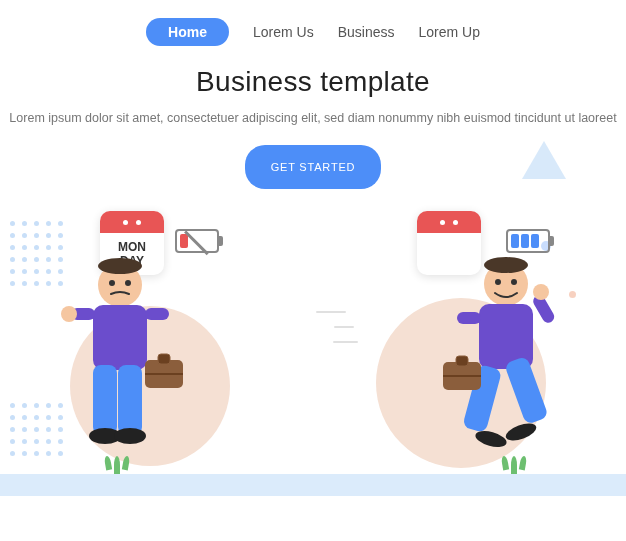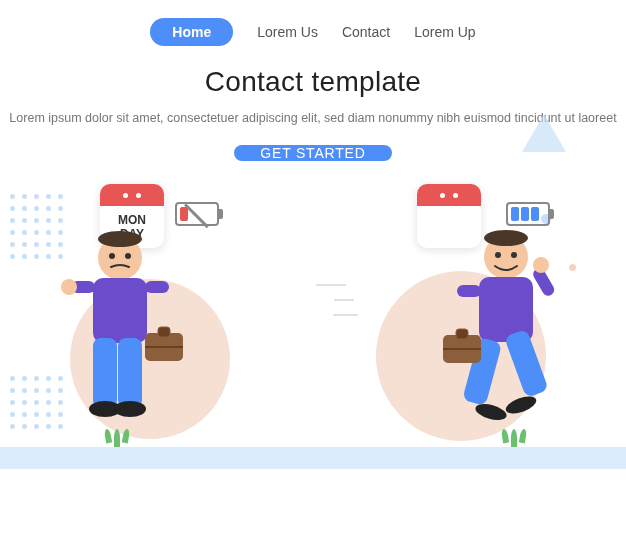--- a/index.html
+++ b/index.html
@@ -49,22 +49,22 @@
       color: #777;
       margin-top: 10px;
       line-height: 1.7;
     }
     .btn-started {
       display: inline-block;
       margin-top: 16px;
       background: #4d8ef8;
       color: #fff;
       border-radius: 20px;
-      padding: 0 26px;
-      font-size: 14px;
+      padding: 16px 26px;
+      font-size: 11px;
       letter-spacing: 0.8px;
       cursor: pointer;
       border: none;
       text-transform: uppercase;
     }
 
     
     .illustration {
       position: relative;
       width: 626px;
@@ -250,26 +250,26 @@
       position: absolute;
       bottom: 22px;
     }
   </style>
 </head>
 <body>
 
 <nav>
   <span class="nav-item active">Home</span>
   <span class="nav-item">Lorem Us</span>
-  <span class="nav-item">Contact</span>
+  <span class="nav-item">Business</span>
   <span class="nav-item">Lorem Up</span>
 </nav>
 
 <div class="hero">
-  <h1>Contact template</h1>
+  <h1>Business template</h1>
   <p>Lorem ipsum dolor sit amet, consectetuer adipiscing elit,
 sed diam nonummy nibh euismod tincidunt ut laoreet</p>
   <button class="btn-started">GET STARTED</button>
 </div>
 
 <div class="illustration">
 
   <div class="triangle"></div>
 
   <div class="dot-grid" style="left:10px; top:20px; grid-template-columns: repeat(5,5px);">

